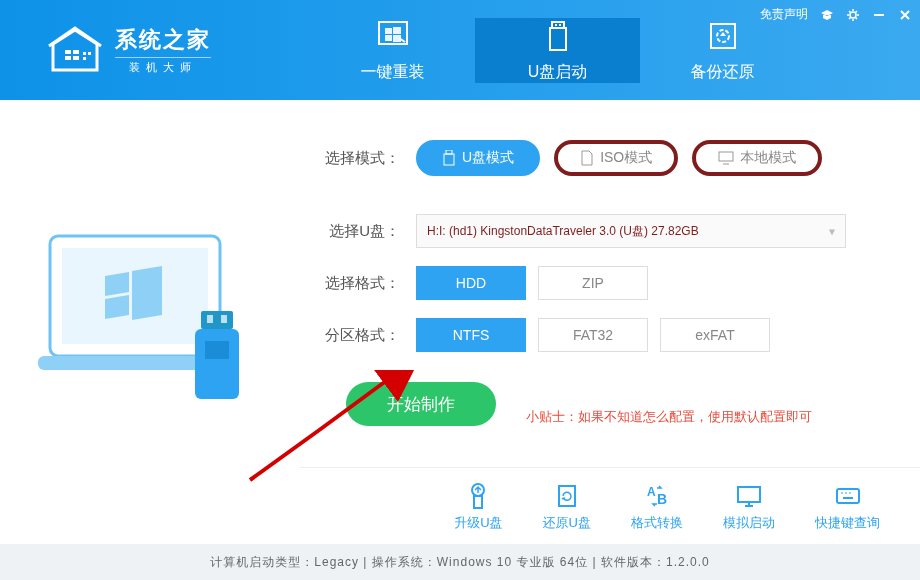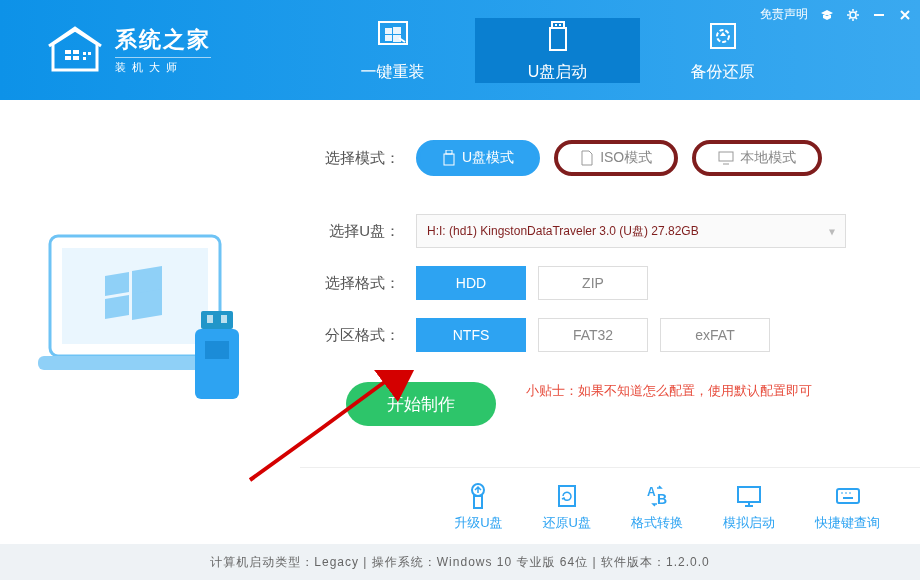--- a/index.html
+++ b/index.html
@@ -2,39 +2,39 @@
 <html><head>
 <meta charset="utf-8">
 <style>
 * { margin: 0; padding: 0; box-sizing: border-box; font-family: "Microsoft YaHei", sans-serif; }
 body { width: 920px; height: 580px; overflow: hidden; background: #fff; }
 .header { height: 100px; background: linear-gradient(to right, #0d92e8, #3aa9f0); display: flex; align-items: center; position: relative; }
 .logo-area { display: flex; align-items: center; padding-left: 47px; width: 310px; }
 .logo-icon { width: 56px; height: 48px; margin-right: 12px; }
 .logo-text { color: #fff; }
 .logo-title { font-size: 22px; font-weight: bold; letter-spacing: 2px; }
-.logo-sub { font-size: 11px; letter-spacing: 6px; margin-top: 2px; border-top: 1px solid rgba(255,255,255,0.6); padding-top: 2px; }
+.logo-sub { font-size: 11px; letter-spacing: 6px; margin-top: 2px; border-top: 1px solid rgba(255,255,255,0.6); padding-top: 2px; text-align: center; }
 .tabs { display: flex; height: 100%; flex: 1; align-items: center; }
 .tab { width: 165px; color: #fff; display: flex; flex-direction: column; align-items: center; justify-content: center; cursor: pointer; font-size: 16px; }
 .tab.active { background: #0a7fd0; }
 .tab-icon { width: 36px; height: 36px; margin-bottom: 8px; }
 .win-controls { position: absolute; top: 6px; right: 8px; display: flex; align-items: center; gap: 12px; color: #fff; font-size: 12px; }
 .win-controls > * { cursor: pointer; }
 .main { display: flex; height: 432px; }
 .left-illus { width: 300px; display: flex; align-items: center; justify-content: center; }
 .right-panel { flex: 1; padding: 40px 30px 0 20px; }
 .row { display: flex; align-items: center; margin-bottom: 18px; }
 .row-label { width: 80px; font-size: 15px; color: #555; text-align: right; margin-right: 16px; }
 .mode-btn { height: 36px; border-radius: 18px; border: 4px solid #7f1d1d; background: #fff; color: #888; padding: 0 22px; margin-right: 14px; display: inline-flex; align-items: center; gap: 6px; font-size: 14px; cursor: pointer; }
 .mode-btn.active { background: #2da3f2; border-color: #2da3f2; color: #fff; }
 .dropdown { flex: 1; max-width: 430px; height: 34px; border: 1px solid #ddd; background: #fafafa; display: flex; align-items: center; padding: 0 10px; font-size: 12px; color: #7f1d1d; position: relative; cursor: pointer; font-family: "SimSun", monospace; }
 .dropdown::after { content: "▼"; position: absolute; right: 10px; color: #bbb; font-size: 10px; }
 .opt-btn { width: 110px; height: 34px; border: 1px solid #ddd; background: #fff; color: #888; font-size: 14px; margin-right: 12px; cursor: pointer; }
 .opt-btn.selected { background: #2da3f2; border-color: #2da3f2; color: #fff; }
-.action-row { display: flex; align-items: flex-start; margin-top: 30px; padding-left: 26px; }
+.action-row { display: flex; align-items: flex-end; margin-top: 30px; padding-left: 26px; }
 .start-btn { width: 150px; height: 44px; border-radius: 22px; background: #2dc56a; color: #fff; border: none; font-size: 17px; cursor: pointer; }
 .tip { margin-left: 30px; font-size: 13px; }
 .tip-label { color: #e74c3c; }
 .tip-text { color: #e74c3c; }
 .bottom-tools { position: absolute; bottom: 48px; right: 0; width: 620px; display: flex; justify-content: flex-end; gap: 40px; padding-right: 40px; border-top: 1px solid #eee; padding-top: 14px; }
 .tool { display: flex; flex-direction: column; align-items: center; color: #2da3f2; font-size: 13px; cursor: pointer; gap: 4px; }
 .tool-icon { width: 28px; height: 28px; }
 .statusbar { position: absolute; bottom: 0; left: 0; right: 0; height: 36px; background: #eef2f5; display: flex; align-items: center; justify-content: center; font-size: 12px; color: #666; letter-spacing: 1px; }
 .arrow { position: absolute; left: 240px; top: 370px; pointer-events: none; }
 </style>

